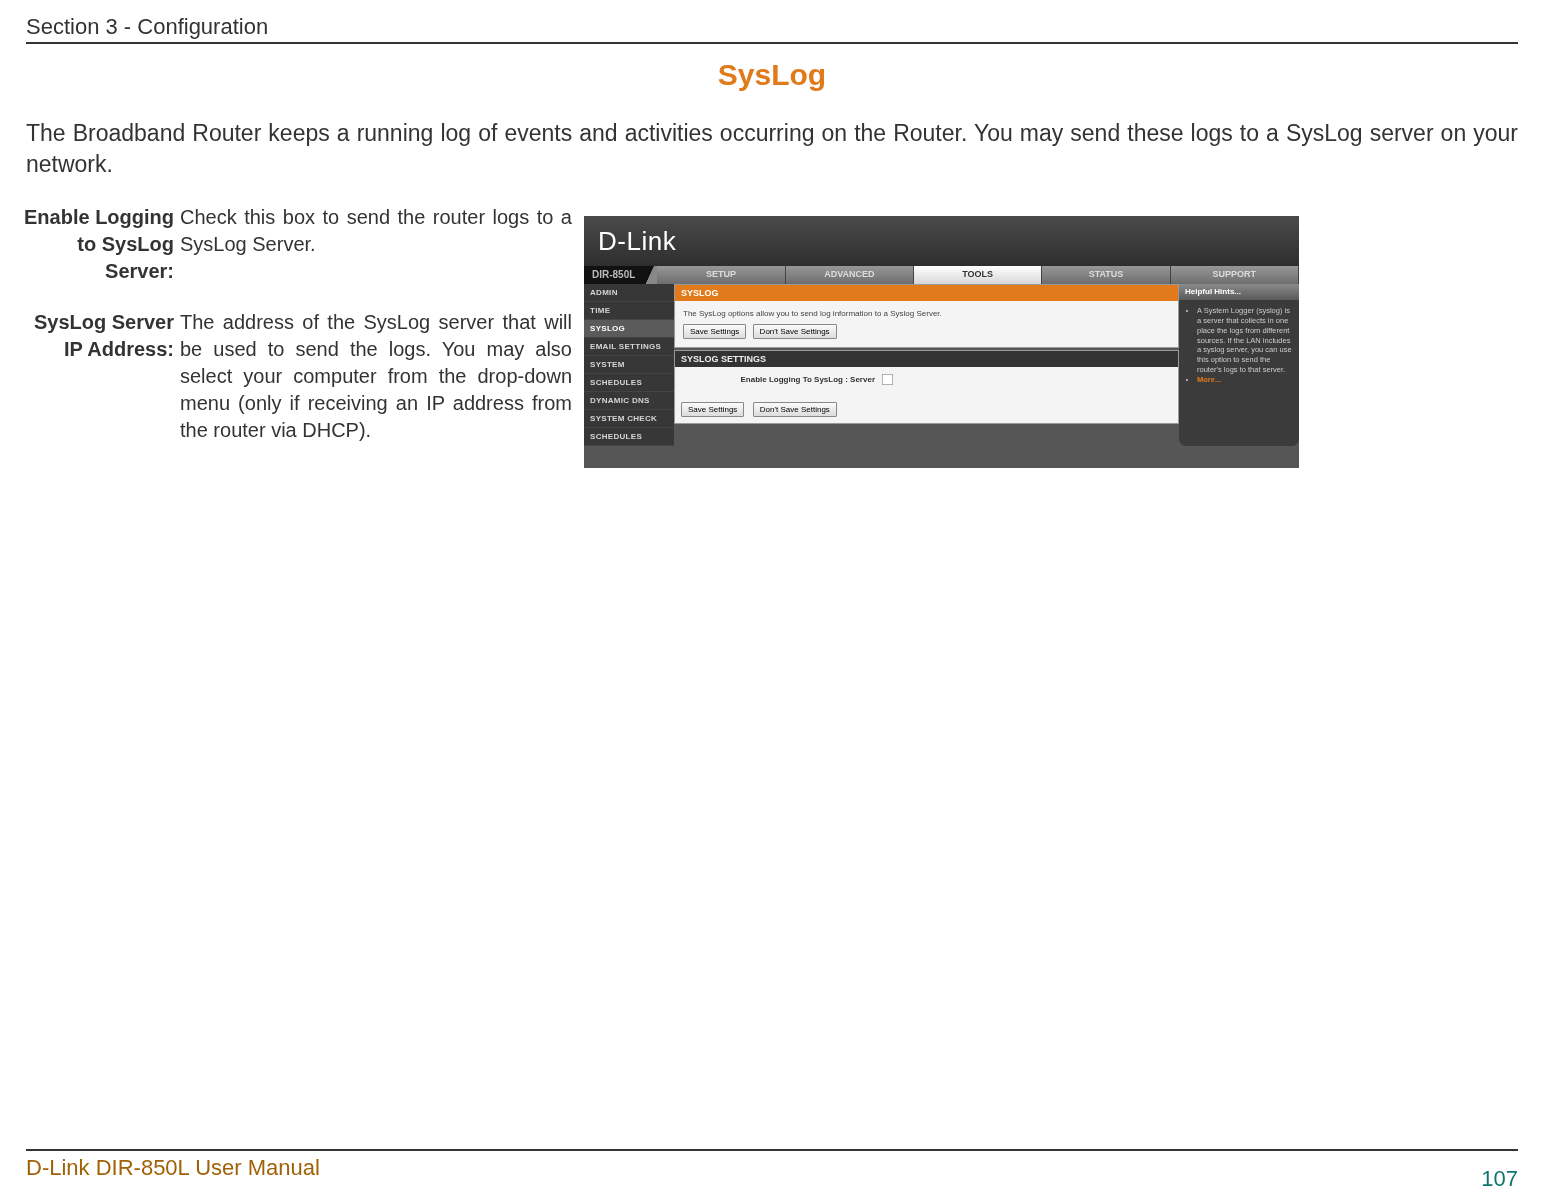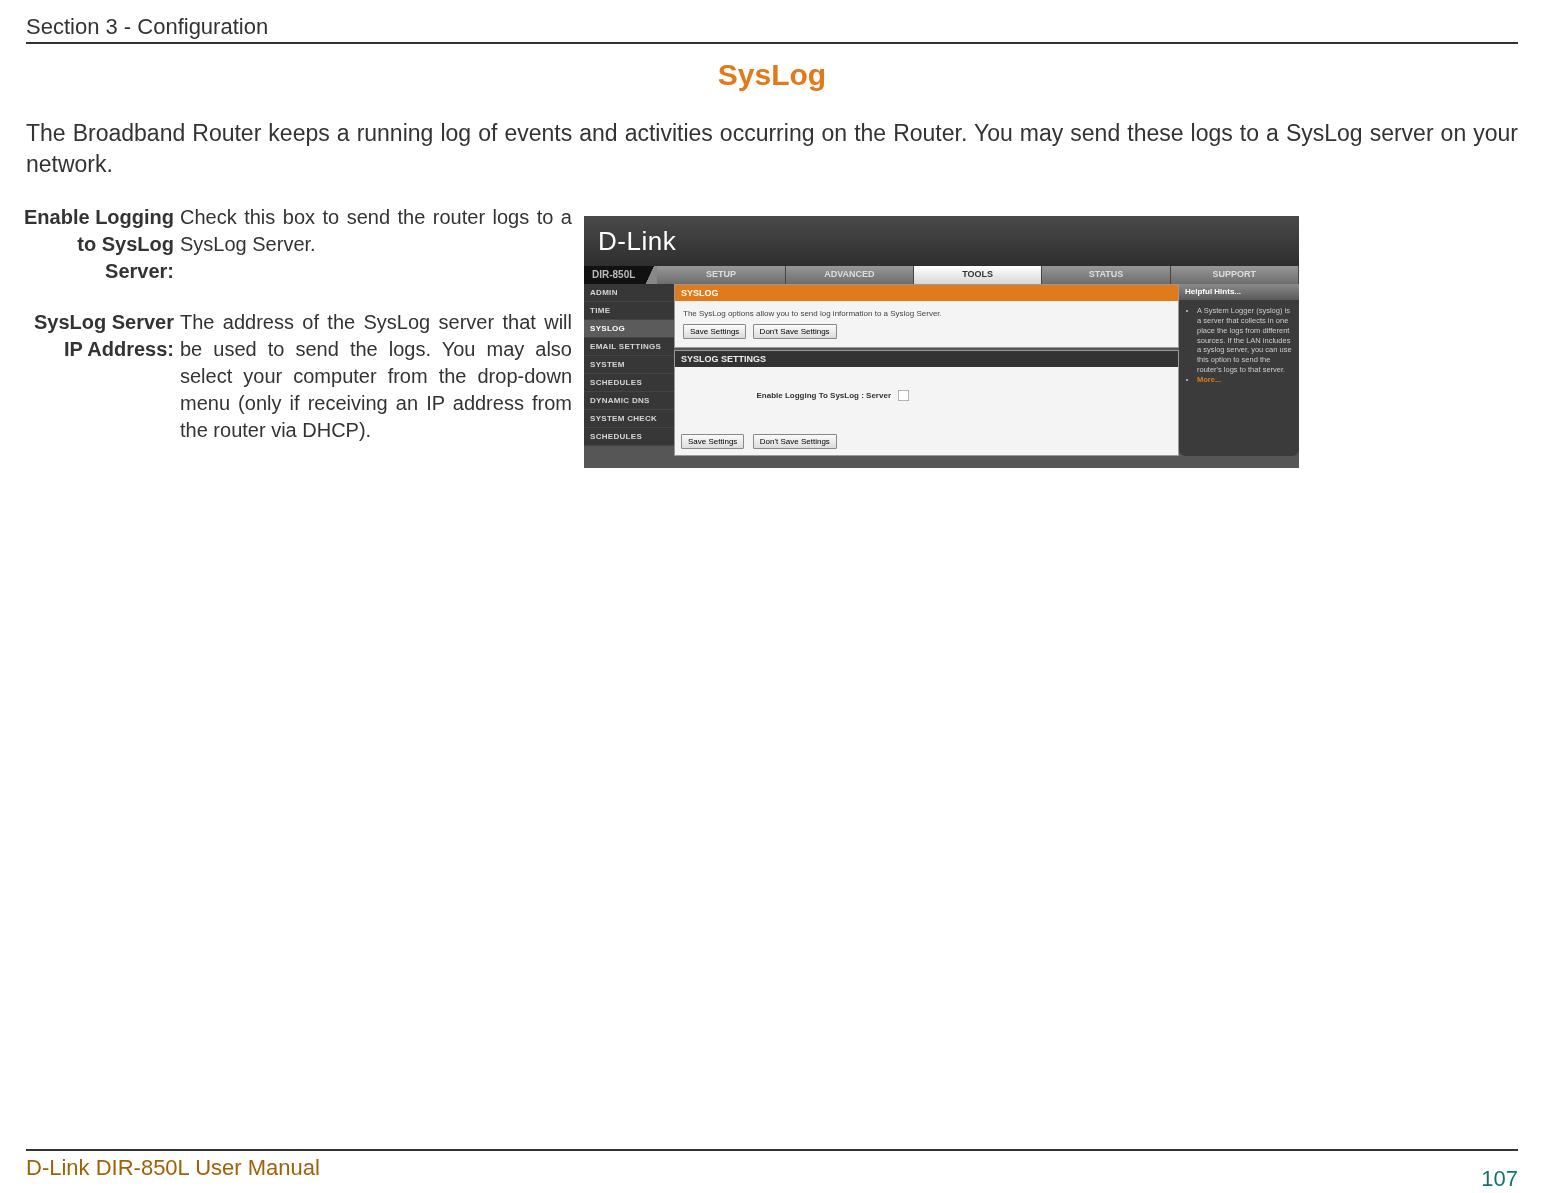--- a/index.html
+++ b/index.html
@@ -149,21 +149,21 @@
       padding: 2px 6px;
       border: 1px solid #888;
       background: linear-gradient(#fbfbfb, #dcdcdc);
       border-radius: 1px;
       margin-right: 4px;
       cursor: pointer;
     }
     .form-row {
       display: flex;
       align-items: center;
-      padding: 22px;
+      padding: 6px;
       font-size: 8px;
     }
     .form-row .flabel {
       width: 200px;
       text-align: right;
       font-weight: bold;
       padding-right: 6px;
     }
     .form-row input[type=checkbox] { transform: scale(0.9); }
     .pad6 { padding: 6px; }

